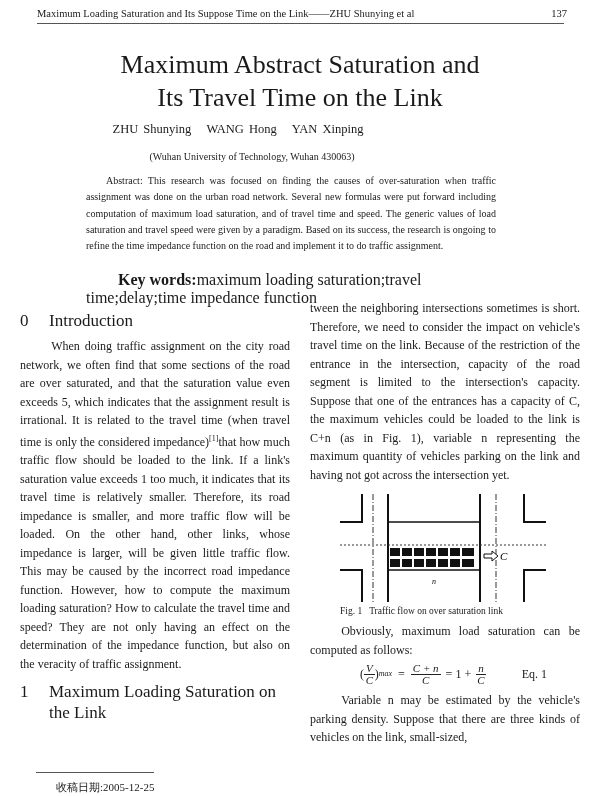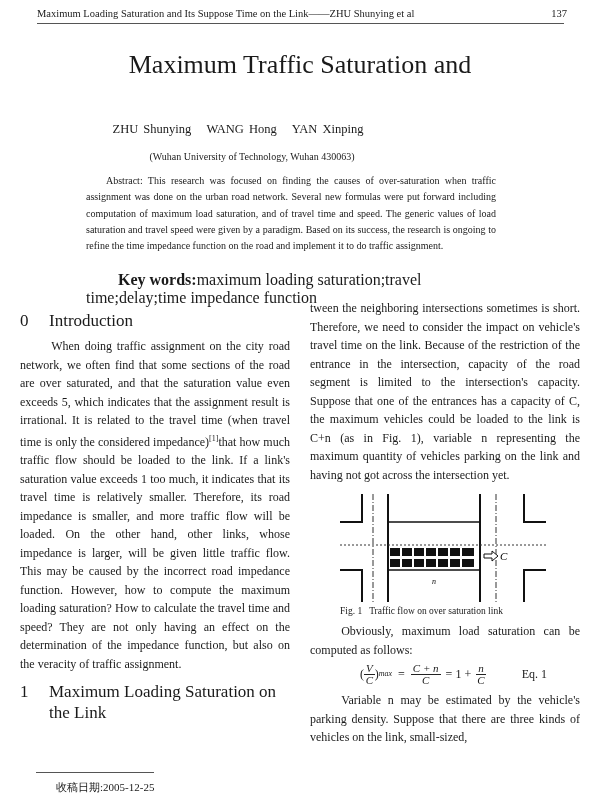--- a/index.html
+++ b/index.html
@@ -37,21 +37,22 @@
 </head>
 <body>
 
 <div class="running-head">
   <span class="rh-title">Maximum Loading Saturation and Its Suppose Time on the Link——ZHU Shunying et al</span>
   <span class="rh-page">137</span>
 </div>
 <div class="rh-rule"></div>
 
 <div class="title">
-  <div>Maximum Traffic Saturation and</div>
+  <div>Maximum Abstract Saturation and</div>
+  <div>Its Travel Time on the Link</div>
 </div>
 <div class="authors" style="white-space:pre;">ZHU Shunying   WANG Hong   YAN Xinping</div>
 <div class="affil">(Wuhan University of Technology, Wuhan 430063)</div>
 
 <div class="abstract">
   <p><b>Abstract:</b><span> This research was focused on finding the causes of over-saturation when traffic assignment was done on the urban road network. Several new formulas were put forward including computation of maximum load saturation, and of travel time and speed. The generic values of load saturation and travel speed were given by a paradigm. Based on its success, the research is ongoing to refine the time impedance function on the road and implement it to do traffic assignment.</span></p>
 </div>
 <div class="keywords">
   <b>Key words:</b><span>maximum loading saturation;travel time;delay;time impedance function</span>
 </div>

